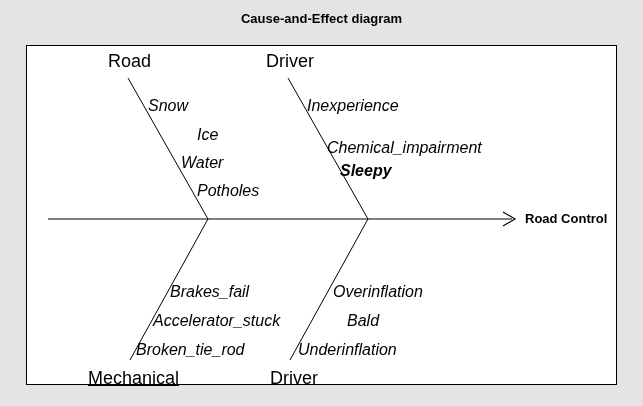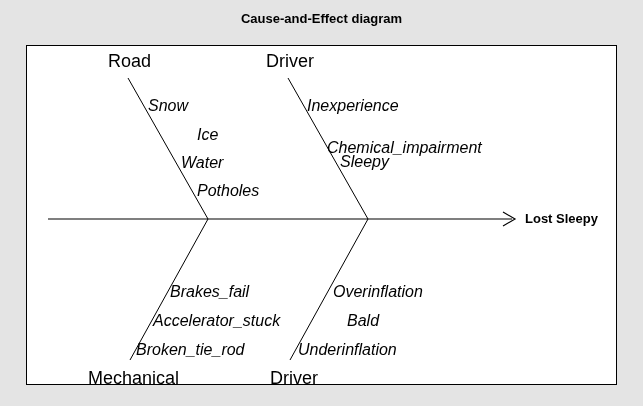--- a/index.html
+++ b/index.html
@@ -91,36 +91,36 @@
 
     <line x1="130" y1="360" x2="208" y2="219" stroke="#000000" stroke-width="1"></line>
 
     <line x1="290" y1="360" x2="368" y2="219" stroke="#000000" stroke-width="1"></line>
   </svg>
 
   <div class="cat-label" style="left:108px; top:51px;">Road</div>
 
   <div class="cat-label" style="left:266px; top:51px;">Driver</div>
 
-  <div class="cat-label" style="left:88px; top:368px;">Mechanical</div>
+  <div class="cat-label" style="left:88px; top:368px;text-decoration:underline;">Mechanical</div>
 
   <div class="cat-label" style="left:270px; top:368px;">Driver</div>
 
   <div class="cause-label" style="left:148px; top:97px;">Snow</div>
   <div class="cause-label" style="left:165px; top:126px;margin-left:32px;">Ice</div>
   <div class="cause-label" style="left:181px; top:154px;">Water</div>
   <div class="cause-label" style="left:197px; top:182px;">Potholes</div>
 
   <div class="cause-label" style="left:307px; top:97px;">Inexperience</div>
   <div class="cause-label" style="left:327px; top:125px;margin-top:14px;">Chemical_impairment</div>
-  <div class="cause-label" style="left:340px; top:153px;">Sleepy</div>
+  <div class="cause-label" style="left:340px; top:162px;font-weight:bold;">Sleepy</div>
 
   <div class="cause-label" style="left:170px; top:283px;">Brakes_fail</div>
   <div class="cause-label" style="left:153px; top:312px;">Accelerator_stuck</div>
   <div class="cause-label" style="left:136px; top:341px;">Broken_tie_rod</div>
 
   <div class="cause-label" style="left:333px; top:283px;">Overinflation</div>
   <div class="cause-label" style="left:315px; top:312px;margin-left:32px;">Bald</div>
   <div class="cause-label" style="left:298px; top:341px;">Underinflation</div>
 
-  <div class="effect-label" style="left:525px; top:211px;">Lost Sleepy</div>
+  <div class="effect-label" style="left:525px; top:211px;">Road Control</div>
 
 </div>
 
 </body></html>

